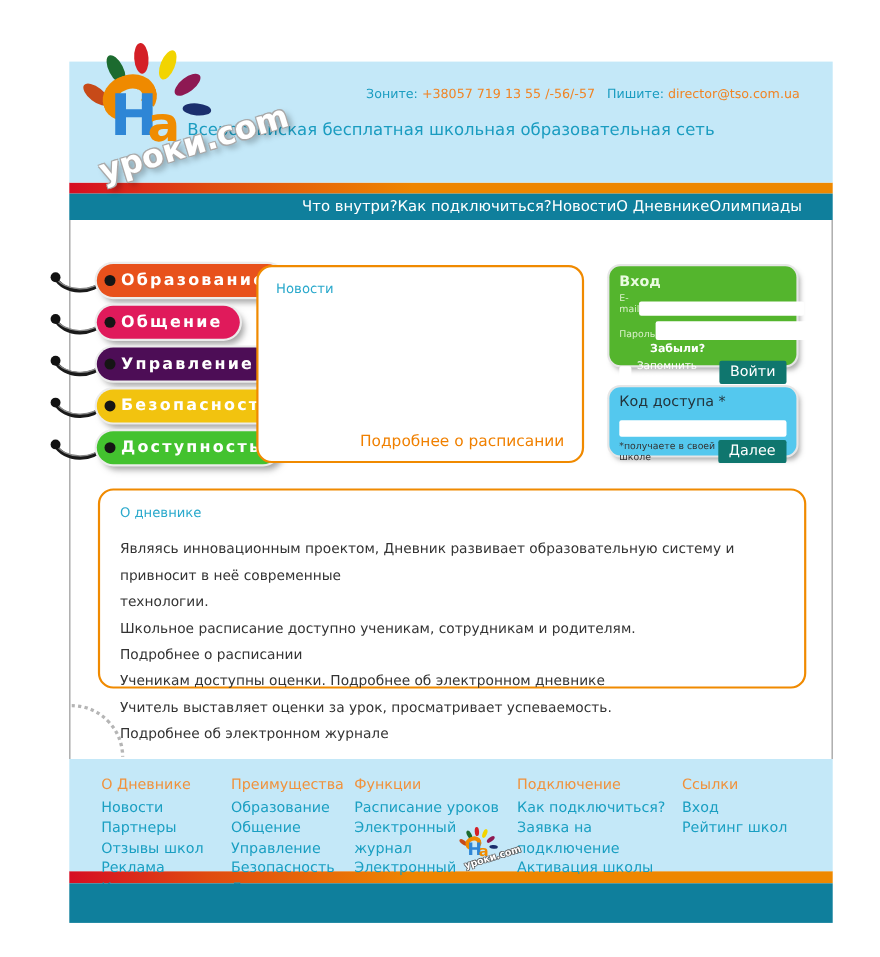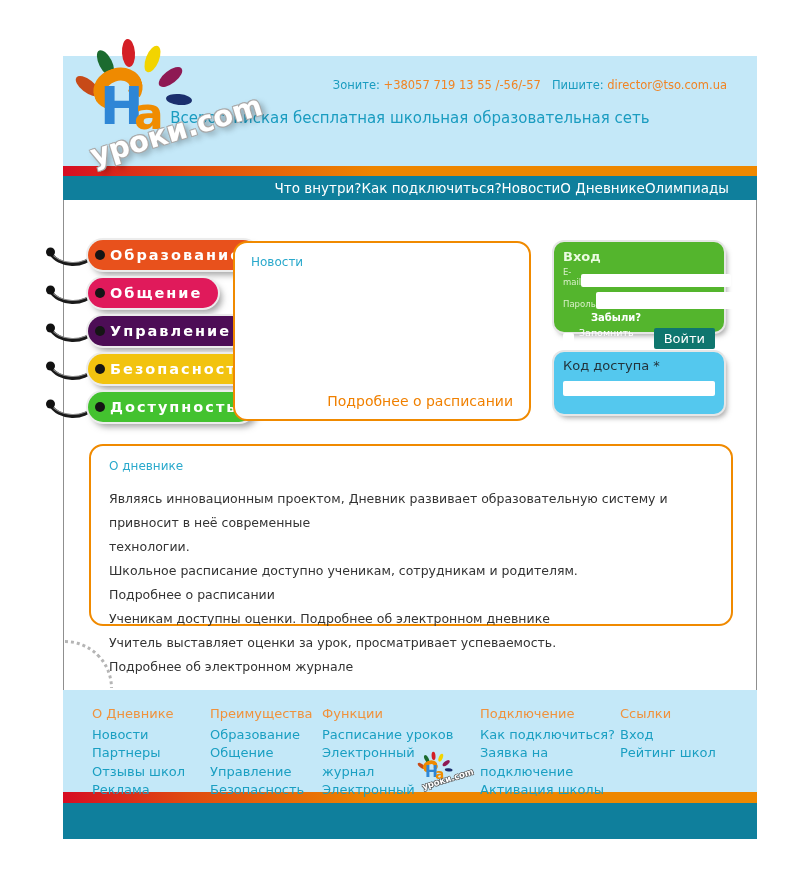--- a/index.html
+++ b/index.html
@@ -73,21 +73,21 @@
   .dotted-arc { position:absolute; left:-47px; top:440px; width:96px; height:96px; border-radius:50%;
                 border:3px dotted #b5b5b5; border-color:#b5b5b5 transparent transparent transparent;
                 transform:rotate(45deg); }
 
   
   .footer { position:relative; height:102px; background:#c4e8f8; }
   .f-col { position:absolute; top:16px; }
   .f-col.c0 { left:29px;  width:112px; }
   .f-col.c1 { left:147px; width:110px; }
   .f-col.c2 { left:259px; width:140px; }
-  .f-col.c3 { left:407px; width:145px;margin-left:10px; }
+  .f-col.c3 { left:407px; width:145px; }
   .f-col.c4 { left:557px; width:110px; }
   .f-head { color:#f0923c; font-size:13px; margin-bottom:5px; }
   .f-link { color:#1a9fc2; font-size:13px; line-height:1.42; white-space:pre-line; cursor:pointer; }
 
   .bar-gradient2 { height:11px; background:linear-gradient(90deg,#d60d23 0%, #e04a10 18%, #ee8500 45%, #ee8800 100%); }
   .bottom-bar { position:relative; height:36px; background:#0f7f9c; }
 
   
   .logo { position:absolute; left:0px; top:0px; width:240px; height:190px; pointer-events:none; }
   .sun-arc { position:absolute; left:93px; top:68px; width:50px; height:42px; border:13px solid #ef8a00;
@@ -213,20 +213,24 @@
         <div class="remember-row">
           <span class="checkbox"></span>
           <span class="remember-label">Запомнить меня</span>
           <button class="btn-teal">Войти</button>
         </div>
       </div>
 
       <div class="access-box">
         <div class="access-title">Код доступа *</div>
         <input type="text" style="">
+        <div class="access-bottom">
+          <span class="access-note">*получаете в своей школе</span>
+          <button class="btn-teal">Далее</button>
+        </div>
       </div>
 
       <div class="about-box">
         <div class="box-title">О дневнике</div>
         <div class="about-text">Являясь инновационным проектом, Дневник развивает образовательную систему и привносит в неё современные
 технологии.
 Школьное расписание доступно ученикам, сотрудникам и родителям.
 Подробнее о расписании
 Ученикам доступны оценки. Подробнее об электронном дневнике
 Учитель выставляет оценки за урок, просматривает успеваемость.

